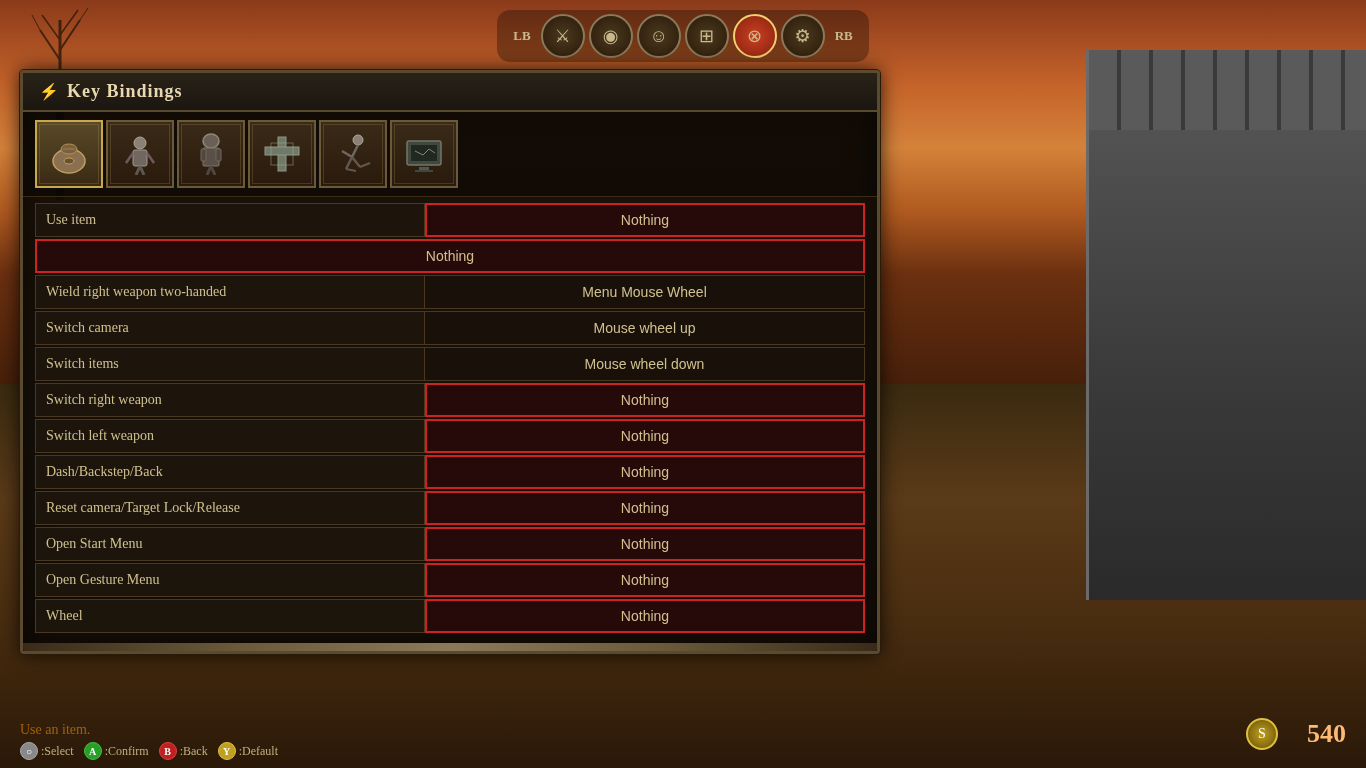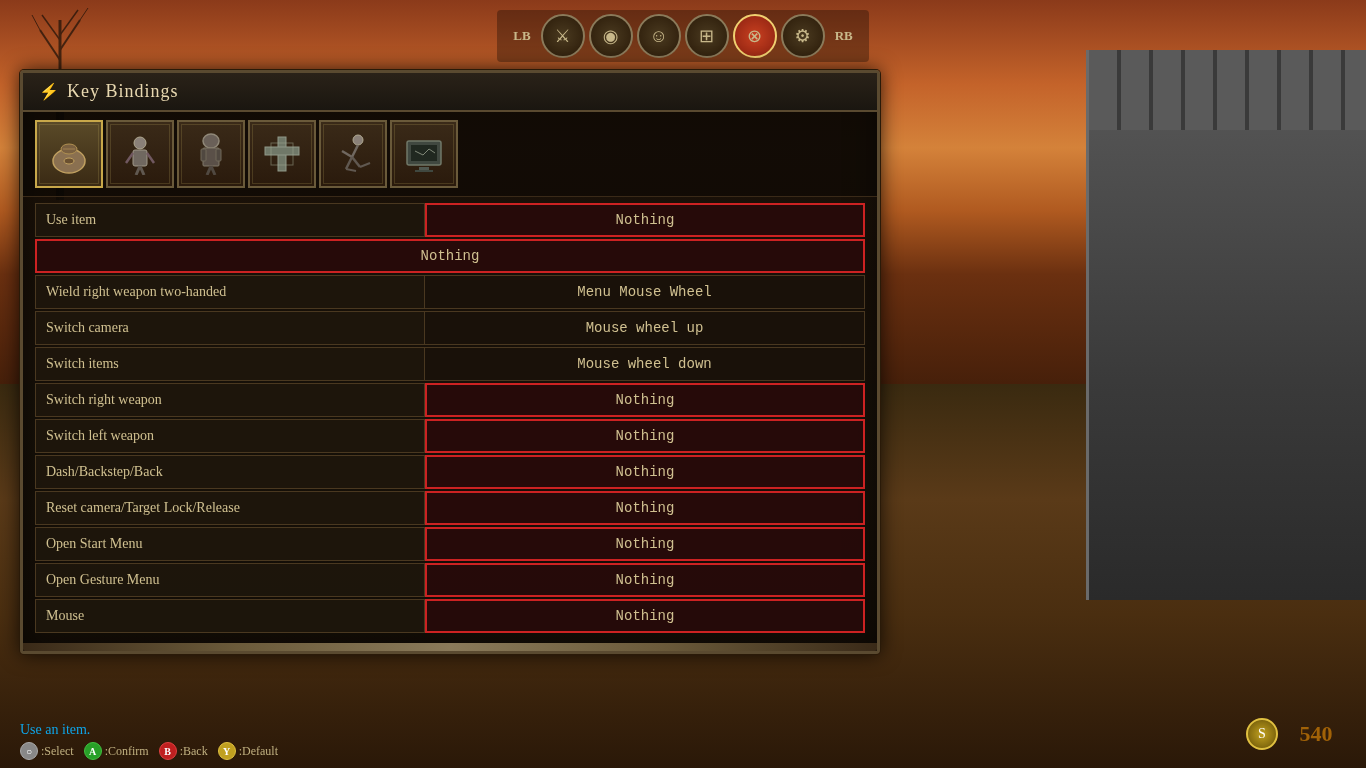--- a/index.html
+++ b/index.html
@@ -123,21 +123,21 @@
       margin-bottom: 8px;
       position: relative;
     }
 
     .nav-icons {
       display: flex;
       align-items: center;
       gap: 4px;
       background: rgba(0,0,0,0.3);
       padding: 4px 10px;
-      border-radius: 4px;
+      border-radius: 13px;
     }
 
     .nav-label {
       color: #c8b88a;
       font-size: 13px;
       font-weight: bold;
       padding: 0 6px;
     }
 
     .nav-icon-btn {
@@ -189,21 +189,21 @@
     }
 
     .panel-title-icon {
       color: #c8b88a;
       font-size: 16px;
     }
 
     .panel-title-text {
       color: #e8d8b0;
       font-size: 18px;
-      font-weight: normal;
+      font-weight: bold;
       letter-spacing: 1px;
     }
 
     
     .sub-nav {
       display: flex;
       gap: 3px;
       padding: 8px 12px;
       background: rgba(0,0,0,0.3);
       border-bottom: 1px solid #3a2a18;
@@ -263,42 +263,42 @@
     .binding-key {
       flex: 1;
       background: rgba(25, 18, 10, 0.9);
       border: 1px solid #4a3820;
       border-left: none;
       color: #d0c090;
       font-size: 14px;
       display: flex;
       align-items: center;
       justify-content: center;
-      font-family: Liberation Mono, monospace;
+      font-family: Liberation Sans, sans-serif;
     }
 
     .binding-key.highlighted {
       border: 2px solid #cc2222;
       background: rgba(40, 10, 10, 0.9);
     }
 
     
     .bottom-bar {
       position: absolute;
       bottom: 0;
       left: 0;
       right: 0;
       padding: 8px 20px;
       display: flex;
       align-items: center;
       gap: 16px;
     }
 
     .help-text {
-      color: #0ea5e9;
+      color: #a16207;
       font-size: 14px;
       font-family: 'Times New Roman', Times, serif;
       margin-bottom: 4px;
       margin-top: 12px;
     }
 
     .button-hints {
       display: flex;
       align-items: center;
       gap: 10px;
@@ -347,26 +347,26 @@
       border-radius: 50%;
       border: 2px solid #e0c040;
       display: flex;
       align-items: center;
       justify-content: center;
       color: #fff;
       font-size: 14px;
     }
 
     .currency-amount {
-      color: #a16207;
-      font-size: 22px;
+      color: #fdba74;
+      font-size: 26px;
       font-family: 'Times New Roman', Times, serif;
       font-weight: bold;
       min-width: 60px;
-      text-align: center;
+      text-align: right;
     }
 
     
     .panel-bottom-deco {
       height: 8px;
       background: linear-gradient(90deg, #3a2a18, #6a5a3a, #8a7a5a, #6a5a3a, #3a2a18);
       margin-top: 4px;
       border-radius: 0 0 2px 2px;
     }
   </style>
@@ -511,21 +511,21 @@
         </div>
         <div class="binding-row">
           <div class="binding-action">Open Start Menu</div>
           <div class="binding-key highlighted">Nothing</div>
         </div>
         <div class="binding-row">
           <div class="binding-action">Open Gesture Menu</div>
           <div class="binding-key highlighted">Nothing</div>
         </div>
         <div class="binding-row">
-          <div class="binding-action">Mouse</div>
+          <div class="binding-action">Wheel</div>
           <div class="binding-key highlighted">Nothing</div>
         </div>
       </div>
 
     <div class="panel-bottom-deco"></div>
 
   </div>
 
   <div class="bottom-bar">
     <div>

